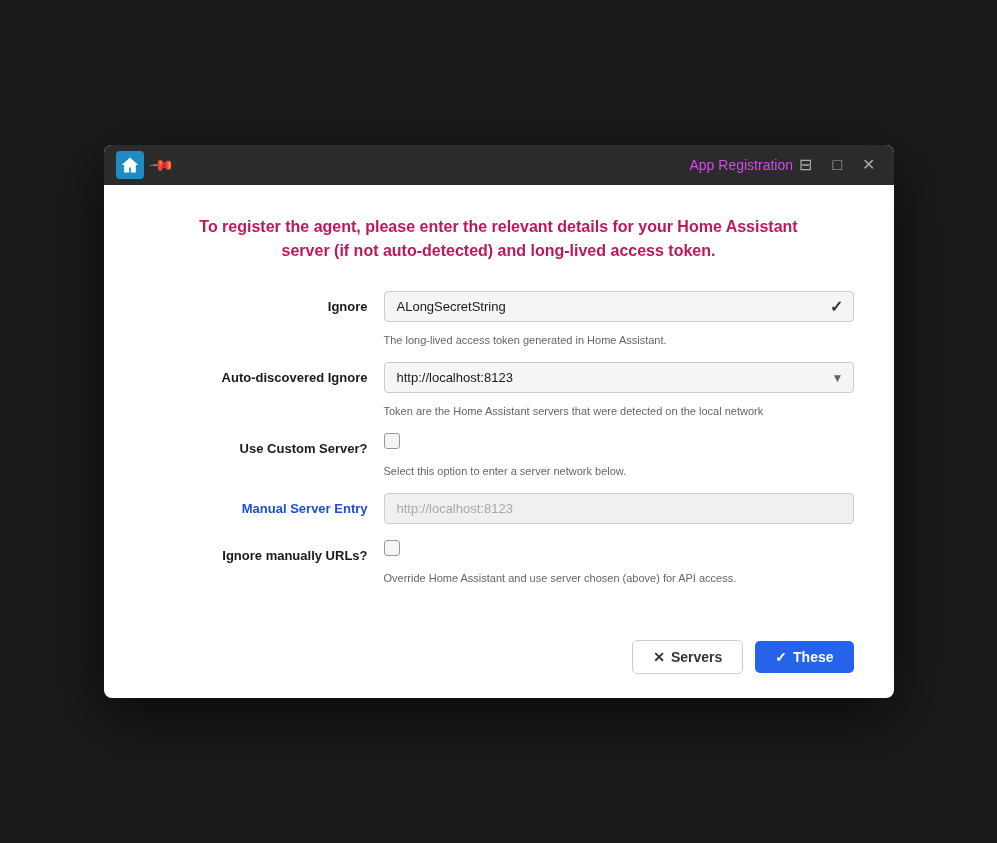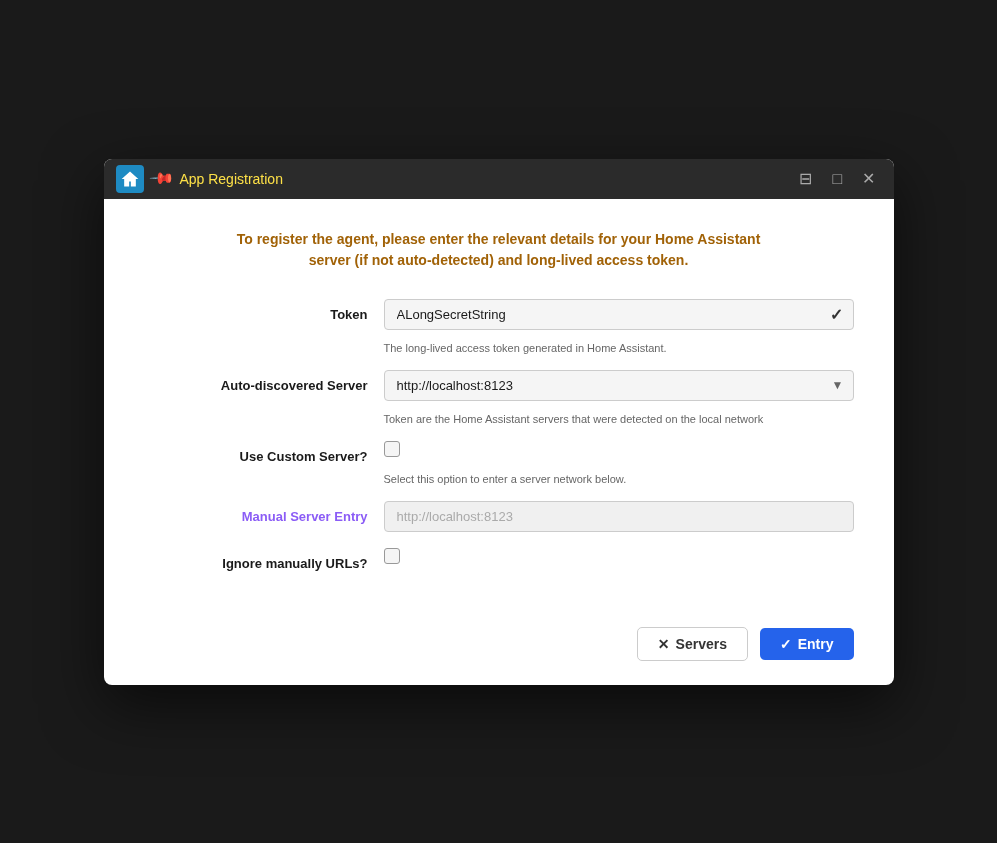--- a/index.html
+++ b/index.html
@@ -52,22 +52,22 @@
     .pin-icon {
       color: #aaa;
       font-size: 16px;
       margin-right: 8px;
       transform: rotate(45deg);
       display: inline-block;
     }
 
     .titlebar-title {
       flex: 1;
-      text-align: left;
-      color: #fde047;
+      text-align: right;
+      color: #d946ef;
       font-size: 14px;
       font-weight: 500;
     }
 
     .titlebar-controls {
       display: flex;
       align-items: center;
       gap: 8px;
     }
 
@@ -79,23 +79,23 @@
       border-radius: 3px;
       line-height: 1;
     }
 
     .content {
       padding: 30px 40px 24px;
     }
 
     .description {
       text-align: center;
-      font-size: 14px;
+      font-size: 16px;
       font-weight: 600;
-      color: #a16207;
+      color: #be185d;
       line-height: 1.5;
       margin-bottom: 28px;
       padding: 0 20px;
     }
 
     .form-row {
       display: flex;
       align-items: flex-start;
       margin-bottom: 16px;
     }
@@ -105,21 +105,21 @@
       text-align: right;
       padding-right: 16px;
       padding-top: 8px;
       font-size: 13px;
       font-weight: 600;
       color: #1a1a1a;
       flex-shrink: 0;
     }
 
     .form-label.disabled {
-      color: #8b5cf6;
+      color: #1d4ed8;
     }
 
     .form-control-wrapper {
       flex: 1;
       display: flex;
       flex-direction: column;
     }
 
     .input-wrapper {
       position: relative;
@@ -259,32 +259,32 @@
   </div>
 
   <div class="content">
 
     <div class="description">
       To register the agent, please enter the relevant details for your Home Assistant<br>
       server (if not auto-detected) and long-lived access token.
     </div>
 
     <div class="form-row">
-      <div class="form-label">Token</div>
+      <div class="form-label">Ignore</div>
       <div class="form-control-wrapper">
         <div class="input-wrapper">
           <input type="text" class="form-input" value="ALongSecretString" style="">
           <span class="check-icon">✓</span>
         </div>
         <div class="hint-text">The long-lived access token generated in Home Assistant.</div>
       </div>
     </div>
 
     <div class="form-row">
-      <div class="form-label">Auto-discovered Server</div>
+      <div class="form-label">Auto-discovered Ignore</div>
       <div class="form-control-wrapper">
         <div class="select-wrapper">
           <select class="form-select">
             <option>http://localhost:8123</option>
           </select>
           <span class="select-arrow">▼</span>
         </div>
         <div class="hint-text">Token are the Home Assistant servers that were detected on the local network</div>
       </div>
     </div>
@@ -305,27 +305,28 @@
         <input type="text" class="form-input" placeholder="http://localhost:8123" disabled="" style="">
       </div>
     </div>
 
     <div class="form-row">
       <div class="form-label">Ignore manually URLs?</div>
       <div class="form-control-wrapper">
         <div class="checkbox-row">
           <input type="checkbox" class="form-checkbox" style="">
         </div>
+        <div class="hint-text">Override Home Assistant and use server chosen (above) for API access.</div>
       </div>
     </div>
   </div>
 
   <div class="footer">
     <button class="btn btn-cancel">
       <span>✕</span>
       <span>Servers</span>
     </button>
     <button class="btn btn-submit">
       <span>✓</span>
-      <span>Entry</span>
+      <span>These</span>
     </button>
   </div>
 </div>
 
 </body></html>

